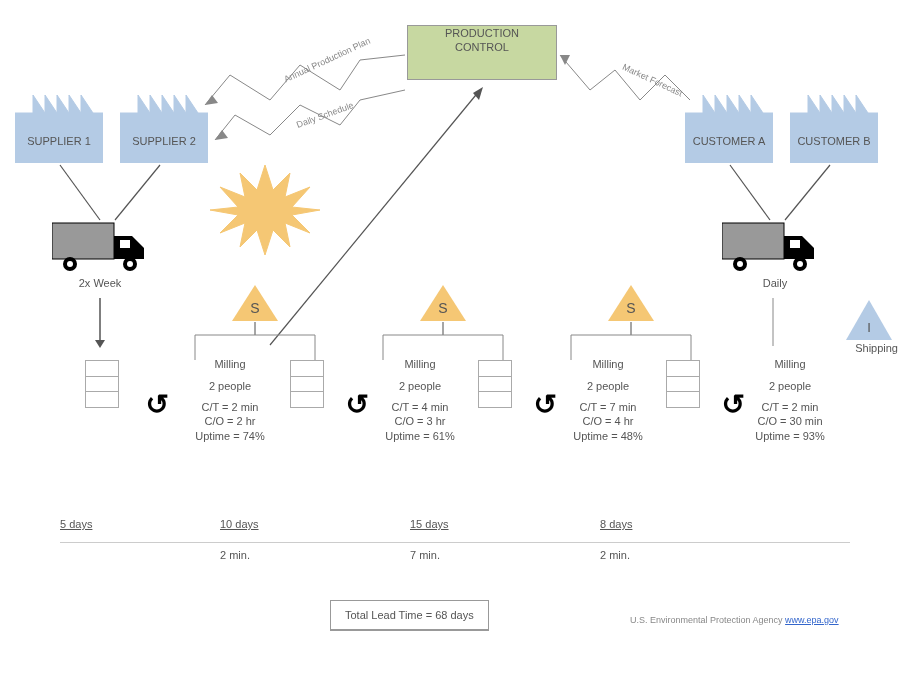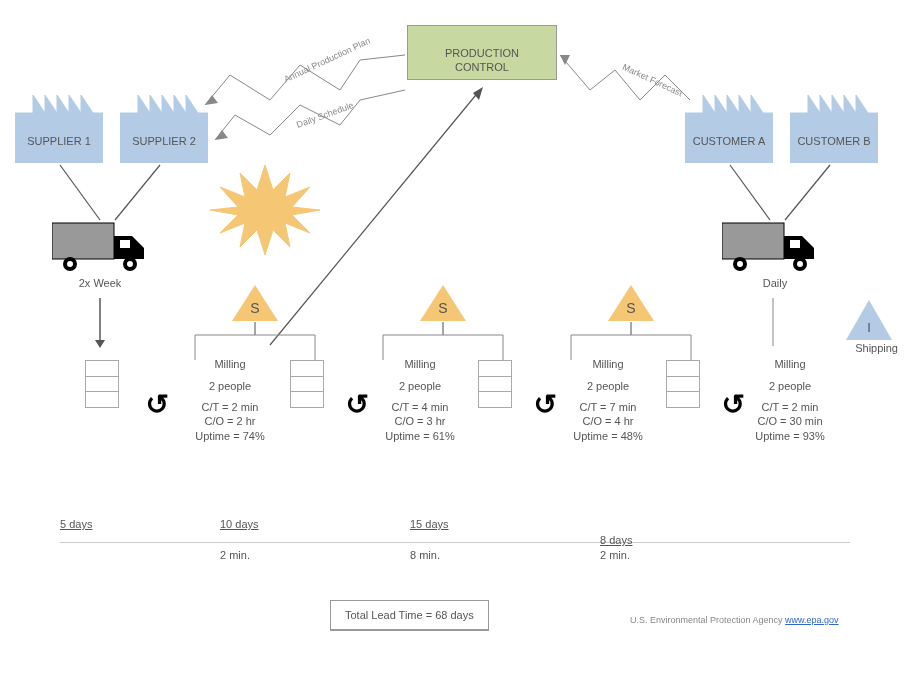--- a/index.html
+++ b/index.html
@@ -34,21 +34,21 @@
     left: 407px;
     top: 25px;
     width: 150px;
     height: 55px;
     background: #c7d8a1;
     border: 1px solid #999;
     text-align: center;
     font-size: 11px;
     color: #555;
     line-height: 1.3;
-    padding-top: 20px;
+    padding-top: 0;
     box-sizing: border-box;
   }
   .truck {
     position: absolute;
     width: 100px;
     height: 55px;
   }
   .truck-label {
     position: absolute;
     font-size: 11px;
@@ -357,26 +357,26 @@
       <text x="23" y="32" text-anchor="middle" font-size="13" fill="#555">I</text>
     </svg>
 </div>
 <div class="tri-label" style="left:843px; top:342px; width:55px;">Shipping</div>
 
 <div class="timeline" style="width:790px;">
   <div class="upper">
     <div class="seg" style="width:160px;">5 days</div>
     <div class="seg" style="width:190px;">10 days</div>
     <div class="seg" style="width:190px;">15 days</div>
-    <div class="seg" style="width:190px;margin-top:16px;">8 days</div>
+    <div class="seg" style="width:190px;">8 days</div>
   </div>
   <div class="lower">
     <div class="seg" style="width:160px;"></div>
     <div class="seg" style="width:190px;">2 min.</div>
-    <div class="seg" style="width:190px;">8 min.</div>
+    <div class="seg" style="width:190px;">7 min.</div>
     <div class="seg" style="width:60px;">2 min.</div>
   </div>
 </div>
 
 <div class="totals">
   <div>Total Lead Time = 68 days</div>
 </div>
 
 <div class="attribution">
   <span>U.S. Environmental Protection Agency </span>

